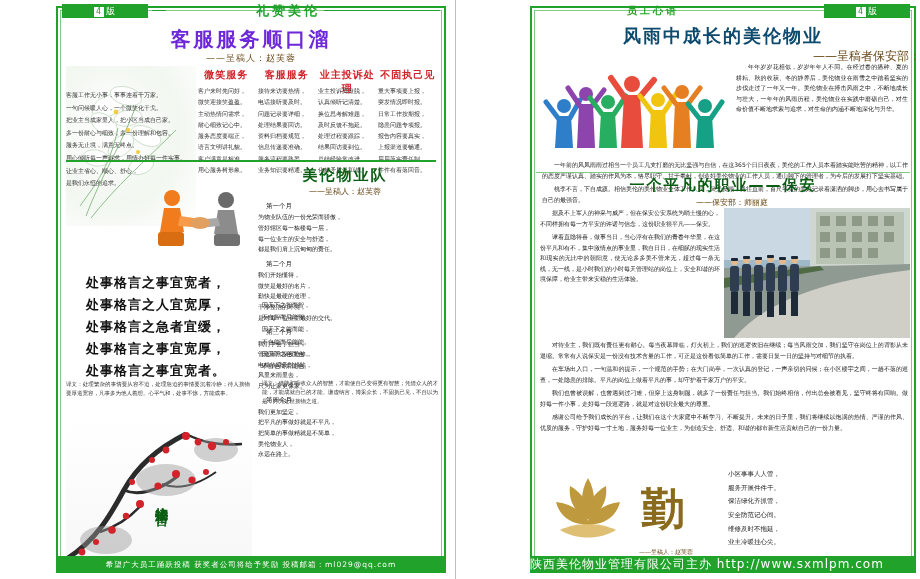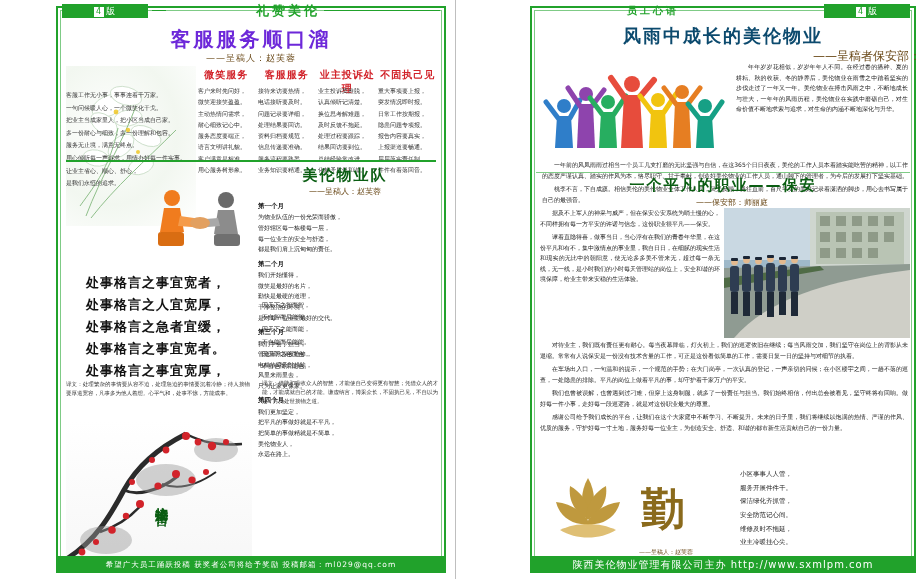--- a/index.html
+++ b/index.html
@@ -72,21 +72,21 @@
   .sec2-byline{
     position:absolute;left:250px;top:186px;width:190px;text-align:center;
     color:#6b4a1a;font-size:8px;
   }
 
   .handshake{
     position:absolute;left:150px;top:182px;width:100px;height:70px;
   }
 
   .poembox{position:absolute;left:258px;top:196px;width:178px;font-size:6px;line-height:1.6;color:#222;}
-  .poembox h4{margin:5px 0 1px 0;font-size:6.5px;color:#111;font-weight:bold;}
+  .poembox h4{margin:5px 0 1px 8px;font-size:6.5px;color:#111;font-weight:normal;}
   .poembox p{margin:0 0 1px 0;}
 
   .motto{
     position:absolute;left:66px;top:272px;width:180px;text-align:center;
   }
   .motto .m-line{
     color:#111;font-size:13px;line-height:1.7;letter-spacing:1px;font-weight:bold;
   }
   .motto-note{
     position:absolute;left:66px;top:380px;width:184px;font-size:5.5px;line-height:1.6;color:#333;text-align:justify;
@@ -177,28 +177,28 @@
   .r-body2 p,.r-body3 p{margin:0 0 3px 0;text-indent:12px;}
   .qin-char{
     position:absolute;left:104px;top:478px;width:62px;height:62px;
     color:#8a6a1c;font-size:44px;font-weight:bold;line-height:62px;text-align:center;
   }
   .lotus{position:absolute;left:22px;top:472px;width:76px;height:74px;}
   .qin-by{
     position:absolute;left:96px;top:548px;width:84px;text-align:center;color:#6b4a1a;font-size:6px;
   }
   .couplet{
-    position:absolute;left:212px;top:468px;width:180px;display:flex;gap:12px;
+    position:absolute;left:200px;top:468px;width:180px;display:flex;gap:12px;
   }
   .couplet .cc{width:86px;font-size:6.5px;line-height:2.1;color:#222;}
   .couplet .cc p{margin:0;}
 
   .foot-right{
     position:absolute;left:2px;top:556px;width:386px;height:17px;background:#21a22b;
-    color:#fff;font-size:10px;line-height:17px;text-align:center;letter-spacing:1px;
+    color:#fff;font-size:12px;line-height:17px;text-align:left;letter-spacing:1px;
   }
 </style>
 </head>
 <body>
 
 <div class="page">
 
   <div class="left-page">
     <div class="lp-frame"></div>
     <div class="lp-inner"></div>
@@ -346,22 +346,22 @@
       <p>把平凡的事做好就是不平凡，</p>
       <p>把简单的事做精就是不简单，</p>
       <p>美伦物业人，</p>
       <p>永远在路上。</p>
     </div>
 
     <div class="motto">
       <div class="m-line">处事格言之事宜宽者，</div>
       <div class="m-line">处事格言之人宜宽厚，</div>
       <div class="m-line">处事格言之急者宜缓，</div>
+      <div class="m-line">处事格言之事宜宽厚，</div>
       <div class="m-line">处事格言之事宜宽者。</div>
-      <div class="m-line">处事格言之事宜宽厚，</div>
     </div>
     <div class="motto-note">译文：处理繁杂的事情要从容不迫，处理急迫的事情要沉着冷静；待人接物要厚道宽容，凡事多为他人着想。心平气和，处事不惊，方能成事。</div>
 
     <div class="plum">
       <svg width="186" height="146" viewBox="0 0 186 146">
         <g stroke="#2b2b2b" fill="none">
           <path d="M2,138 C30,120 44,96 58,70 C70,48 88,30 120,14" stroke-width="5"></path>
           <path d="M58,70 C70,76 92,72 112,56" stroke-width="3"></path>
           <path d="M34,112 C52,106 66,96 76,84" stroke-width="2.5"></path>
           <path d="M96,64 C112,70 130,66 150,52" stroke-width="2"></path>

